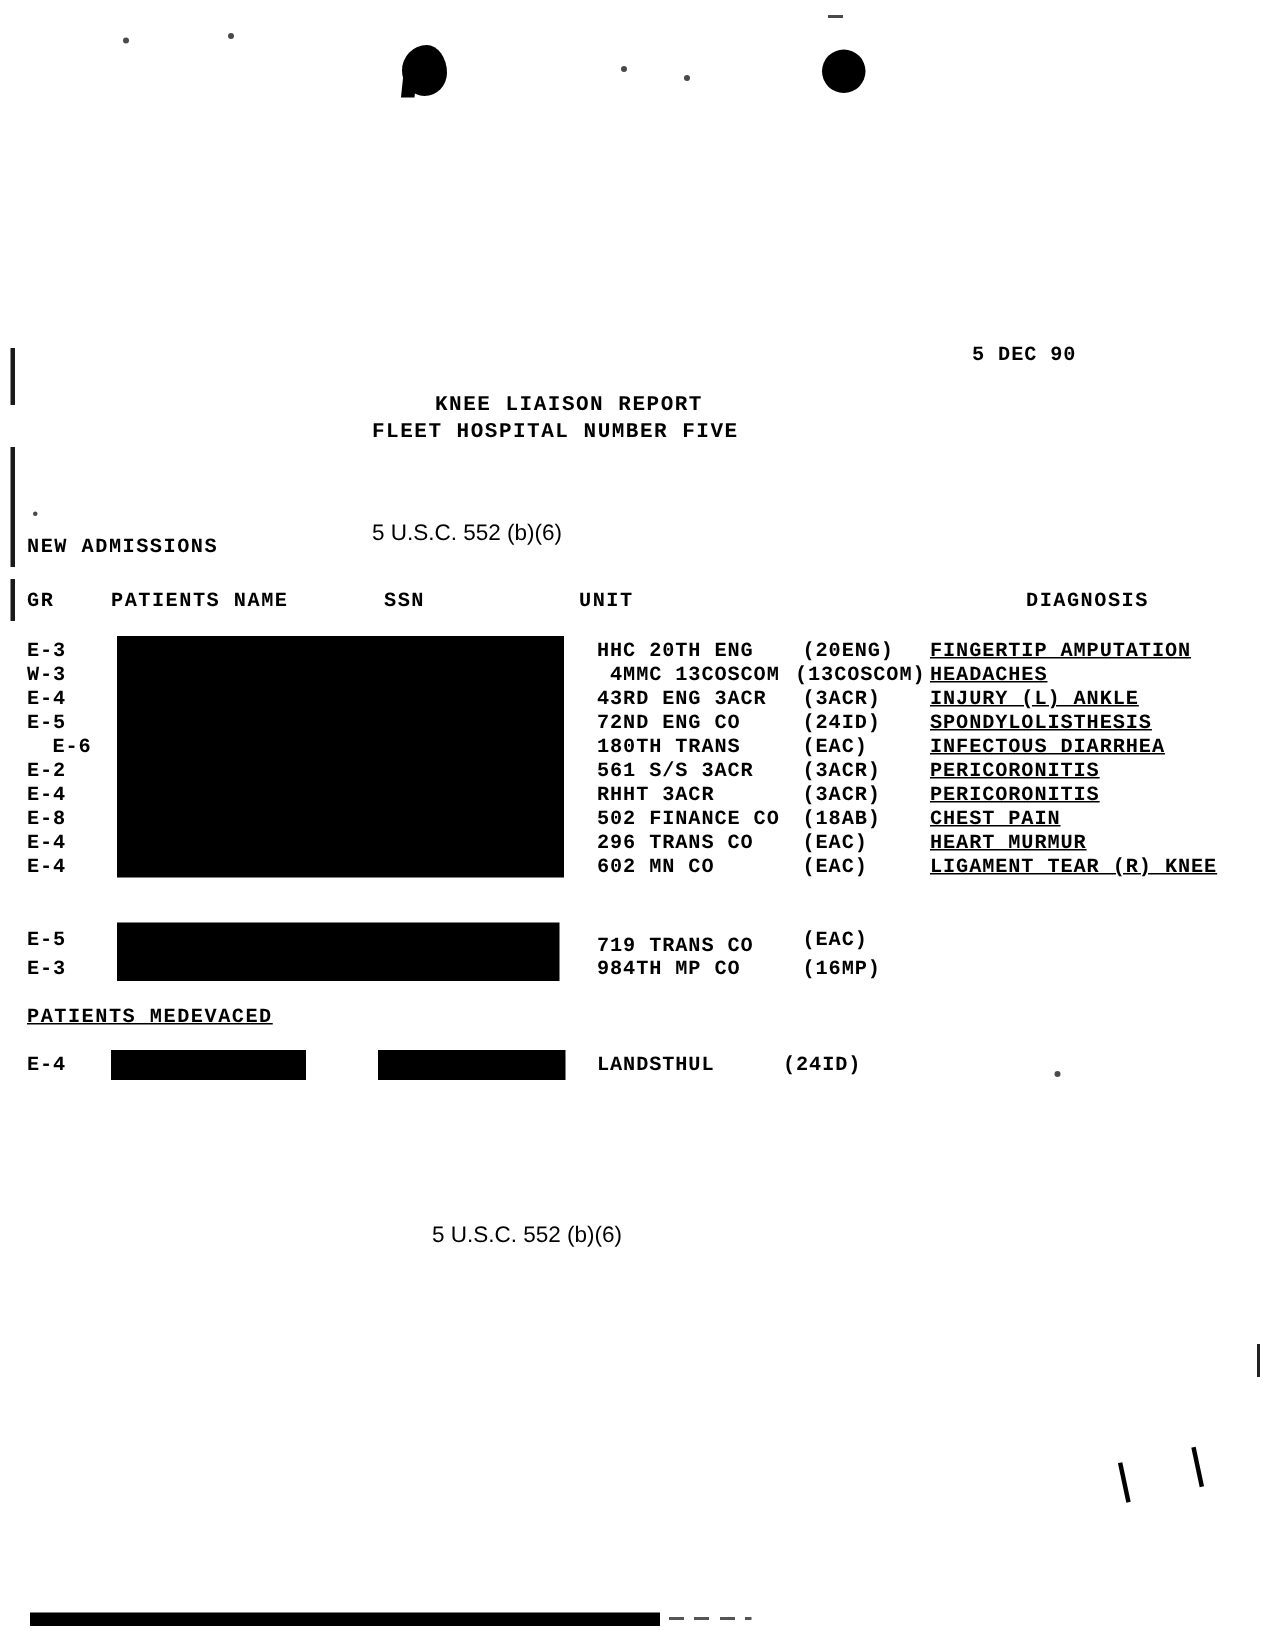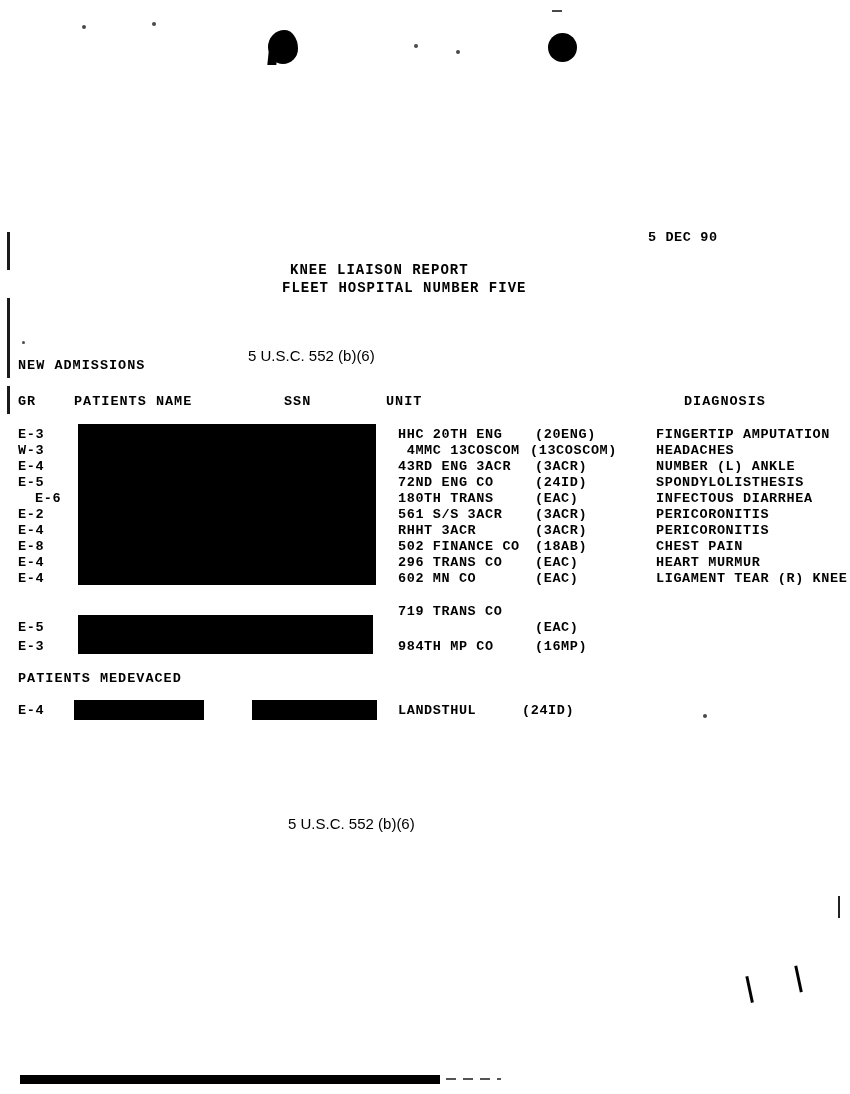--- a/index.html
+++ b/index.html
@@ -104,58 +104,58 @@
     font-family: "Liberation Mono", monospace;
     font-size: 13.5px;
     letter-spacing: 0.6px;
     line-height: 16px;
     color: #000;
   }
 
   .date { left: 648px; top: 230px; font-weight: bold; }
 
   .title1 { left: 290px; top: 262px; font-weight: bold; font-size: 14px; letter-spacing: 1px; }
-  .title2 { left: 282px; top: 280px; font-weight: bold; font-size: 14px; letter-spacing: 1px; }
+  .title2 { left: 248px; top: 280px; font-weight: bold; font-size: 14px; letter-spacing: 1px; }
 
   .sec-new { left: 18px; top: 358px; font-weight: bold; letter-spacing: 1px; }
   .sec-rtd { left: 18px; top: 604px; font-weight: bold; letter-spacing: 1px; }
-  .sec-med { left: 18px; top: 671px; font-weight: bold; letter-spacing: 1px; }
+  .sec-med { left: 18px; top: 671px; font-weight: bold; letter-spacing: 1px; text-decoration: underline; }
 
   .exemption {
     font-family: "Liberation Sans", sans-serif;
     font-size: 15px;
     letter-spacing: 0;
     font-weight: normal;
   }
   .exempt-top { left: 248px; top: 348px; }
   .exempt-bottom { left: 288px; top: 816px; }
 
   
   .hdr { top: 394px; font-weight: bold; letter-spacing: 1px; }
   .hdr-gr   { left: 18px; }
   .hdr-name { left: 74px; }
-  .hdr-ssn  { left: 256px; margin-left: 28px; }
+  .hdr-ssn  { left: 256px; }
   .hdr-unit { left: 386px; }
   .hdr-diag { left: 648px; padding-left: 36px; }
 
   
   .redact {
     position: absolute;
     background: #000;
   }
   .redact-new   { left: 78px; top: 424px; width: 298px; height: 161px; }
   .redact-rtd   { left: 78px; top: 615px; width: 295px; height: 39px; }
   .redact-med-a { left: 74px; top: 700px; width: 130px; height: 20px; }
   .redact-med-b { left: 252px; top: 700px; width: 125px; height: 20px; }
 
   
   .row-gr   { left: 18px; }
   .row-unit { left: 386px; padding-left: 12px; }
   .row-par  { left: 535px; }
-  .row-diag { left: 656px; }
+  .row-diag { left: 620px; text-decoration: underline; }
   .row-unit, .row-par, .row-diag, .row-gr { font-weight: bold; }
 </style>
 </head>
 <body>
 
 <div class="blob-left"></div>
 <div class="blob-left-tail"></div>
 <div class="blob-right"></div>
 
 <div class="speck" style="left:82px; top:25px; width:4px; height:4px;"></div>
@@ -198,21 +198,21 @@
   <div class="t row-diag" style="top:427px;">FINGERTIP AMPUTATION</div>
 
   <div class="t row-gr" style="top:443px;">W-3</div>
   <div class="t row-unit" style="top:443px;"> 4MMC 13COSCOM</div>
   <div class="t row-par" style="top:443px; left:530px;">(13COSCOM)</div>
   <div class="t row-diag" style="top:443px;">HEADACHES</div>
 
   <div class="t row-gr" style="top:459px;">E-4</div>
   <div class="t row-unit" style="top:459px;">43RD ENG 3ACR</div>
   <div class="t row-par" style="top:459px;">(3ACR)</div>
-  <div class="t row-diag" style="top:459px;">NUMBER (L) ANKLE</div>
+  <div class="t row-diag" style="top:459px;">INJURY (L) ANKLE</div>
 
   <div class="t row-gr" style="top:475px;">E-5</div>
   <div class="t row-unit" style="top:475px;">72ND ENG CO</div>
   <div class="t row-par" style="top:475px;">(24ID)</div>
   <div class="t row-diag" style="top:475px;">SPONDYLOLISTHESIS</div>
 
   <div class="t row-gr" style="top:491px;margin-left:17px;">E-6</div>
   <div class="t row-unit" style="top:491px;">180TH TRANS</div>
   <div class="t row-par" style="top:491px;">(EAC)</div>
   <div class="t row-diag" style="top:491px;">INFECTOUS DIARRHEA</div>
@@ -238,21 +238,21 @@
   <div class="t row-diag" style="top:555px;">HEART MURMUR</div>
 
   <div class="t row-gr" style="top:571px;">E-4</div>
   <div class="t row-unit" style="top:571px;">602 MN CO</div>
   <div class="t row-par" style="top:571px;">(EAC)</div>
   <div class="t row-diag" style="top:571px;">LIGAMENT TEAR (R) KNEE</div>
 
   <div class="redact redact-rtd"></div>
 
   <div class="t row-gr" style="top:620px;">E-5</div>
-  <div class="t row-unit" style="top:604px;">719 TRANS CO</div>
+  <div class="t row-unit" style="top:624px;">719 TRANS CO</div>
   <div class="t row-par" style="top:620px;">(EAC)</div>
 
   <div class="t row-gr" style="top:639px;">E-3</div>
   <div class="t row-unit" style="top:639px;">984TH MP CO</div>
   <div class="t row-par" style="top:639px;">(16MP)</div>
 
   <div class="t sec-med">PATIENTS MEDEVACED</div>
   <div class="redact redact-med-a"></div>
   <div class="redact redact-med-b"></div>
 

